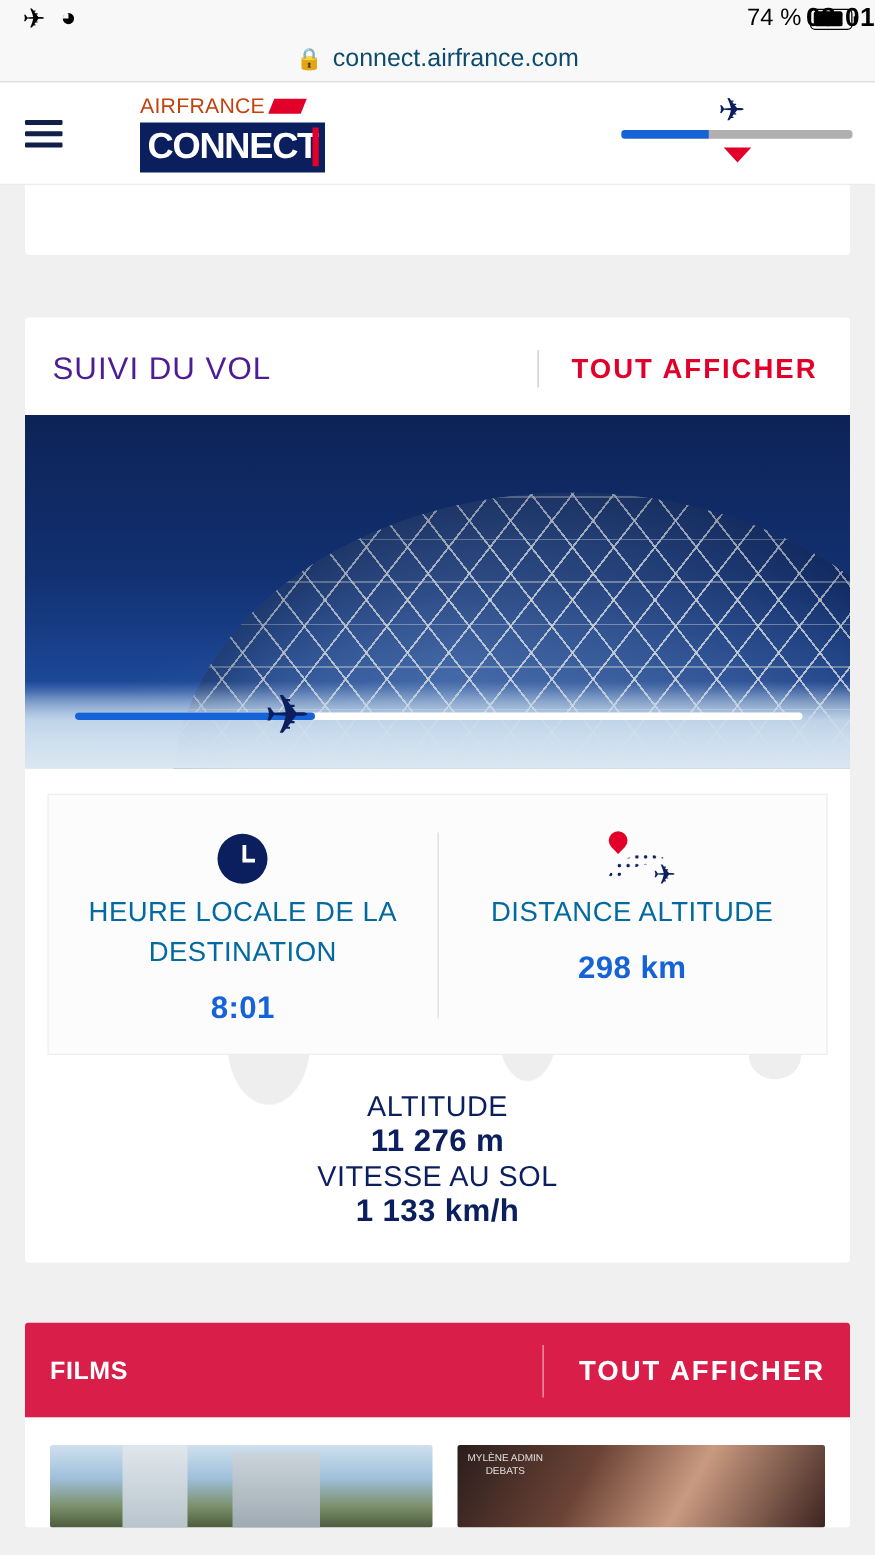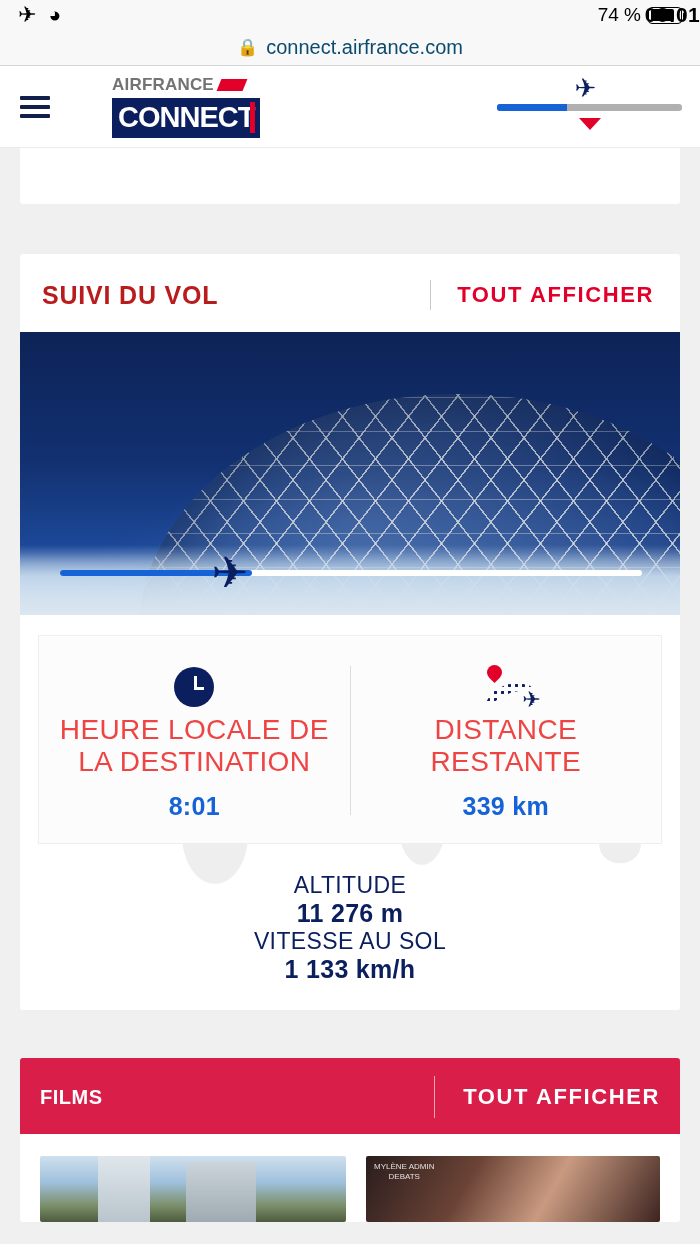--- a/index.html
+++ b/index.html
@@ -59,21 +59,21 @@
     border-bottom: 1px solid #ececec;
   }
   .burger { width: 30px; cursor: pointer; }
   .burger span { display: block; height: 4px; background: #111f4b; margin: 5px 0; border-radius: 1px; }
 
   .logo { margin-left: 62px; width: 138px; }
   .logo-top {
     display: flex; align-items: center; gap: 5px;
   }
   .logo-top .af-text {
-    font-size: 17px; font-weight: bold; color: #737373; letter-spacing: .2px;
+    font-size: 17px; font-weight: normal; color: #c2410c; letter-spacing: .2px;
   }
   .logo-slash {
     width: 26px; height: 12px; background: #e2002a;
     transform: skewX(-22deg);
   }
   .logo-connect {
     margin-top: 3px;
     background: #0b1f5e; color: #fff;
     font-size: 29px; font-weight: bold; letter-spacing: -1px;
     padding: 3px 6px 4px 6px;
@@ -113,21 +113,21 @@
   .spacer { height: 50px; }
 
   .card {
     background: #fff; margin: 0 20px; border-radius: 3px; overflow: hidden;
   }
 
   .card-head {
     display: flex; align-items: center; padding: 26px 22px 22px 22px;
   }
   .card-title {
-    font-size: 25px; font-weight: bold; color: #b91c1c; letter-spacing: .8px;
+    font-size: 25px; font-weight: normal; color: #4c1d95; letter-spacing: .8px;
   }
   .card-head .divider {
     width: 1px; height: 30px; background: #c9c9c9; margin-left: auto;
   }
   .see-all {
     color: #e2002a; font-weight: bold; font-size: 22px; letter-spacing: 1.6px;
     margin-left: 26px; margin-right: 4px; cursor: pointer;
   }
 
   
@@ -206,21 +206,21 @@
   }
   .dots {
     position: absolute; left: 14px; top: 17px; width: 46px; height: 22px;
     background-image: radial-gradient(circle, #0b1f5e 1.4px, transparent 1.6px);
     background-size: 7px 7px;
     clip-path: polygon(0 100%, 18% 42%, 48% 10%, 78% 6%, 100% 18%, 100% 34%, 60% 46%, 32% 72%, 16% 100%);
   }
   .route-plane { position: absolute; right: 0; bottom: 0; font-size: 22px; color: #0b1f5e; line-height: 18px; }
 
   .stat-label {
-    font-size: 28px; color: #ef4444; letter-spacing: .4px; line-height: 32px;
+    font-size: 22px; color: #0369a1; letter-spacing: .4px; line-height: 32px;
   }
   .stat-value {
     font-size: 25px; font-weight: bold; color: #1563d6; margin-top: 14px; letter-spacing: .3px;
   }
 
   .stats-bottom { position: relative; display: flex; margin-top: 28px; flex-direction: column; }
   .sb-col { flex: 1; text-align: center; }
   .sb-label { font-size: 23px; color: #0b1f5e; letter-spacing: .4px; }
   .sb-value { font-size: 25px; font-weight: bold; color: #0b1f5e; letter-spacing: .3px; }
 
@@ -341,22 +341,22 @@
         </div>
         <div class="stat-sep"></div>
         <div class="stat-col">
           <div class="stat-icon">
             <div class="route-icon">
               <div class="pin"></div>
               <div class="dots"></div>
               <div class="route-plane">✈</div>
             </div>
           </div>
-          <div class="stat-label">DISTANCE RESTANTE</div>
-          <div class="stat-value">339 km</div>
+          <div class="stat-label">DISTANCE ALTITUDE</div>
+          <div class="stat-value">298 km</div>
         </div>
       </div>
 
       <div class="stats-bottom">
         <div class="sb-col">
           <div class="sb-label">ALTITUDE</div>
           <div class="sb-value">11 276 m</div>
         </div>
         <div class="sb-col">
           <div class="sb-label">VITESSE AU SOL</div>

